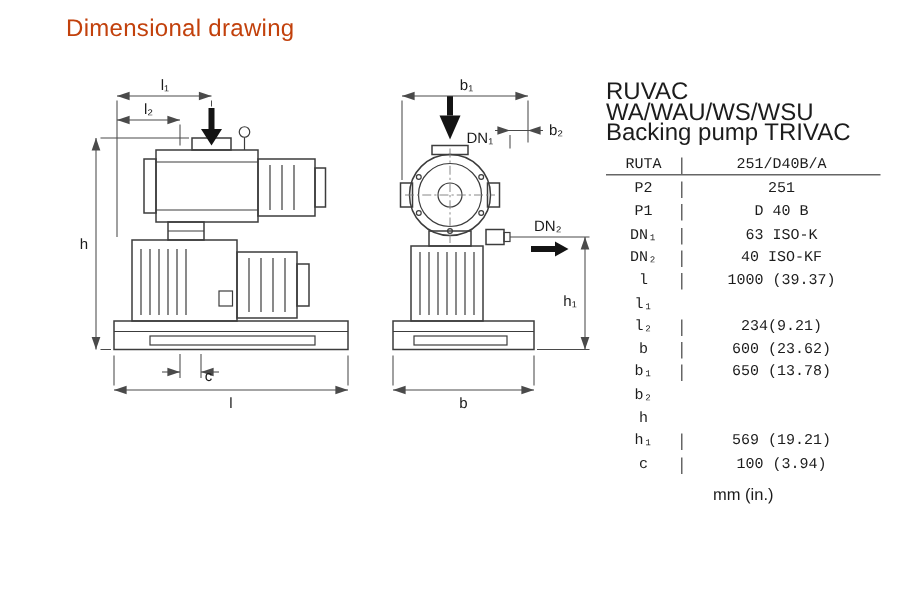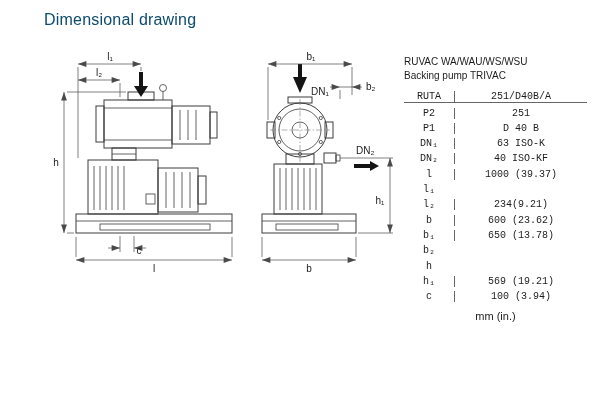--- a/index.html
+++ b/index.html
@@ -3,32 +3,32 @@
 <meta charset="utf-8">
 <style>
   html,body { margin:0; padding:0; }
   body {
     width:600px; height:400px; position:relative; overflow:hidden;
     background:#ffffff; color:#1c1c1c;
     font-family:"Liberation Sans","DejaVu Sans",sans-serif;
   }
   .title {
     position:absolute; left:44px; top:11px;
-    font-size:16px; font-weight:400; letter-spacing:.2px; color:#0c4a6e;
+    font-size:16px; font-weight:400; letter-spacing:.2px; color:#c2410c;
   }
   svg.draw { position:absolute; left:0; top:0; }
   svg text { font-family:"Liberation Sans","DejaVu Sans",sans-serif; font-size:10px; fill:#1a1a1a; }
   .ol { stroke:#3c3c3c; fill:none; stroke-width:1; }
   .thin { stroke:#3c3c3c; fill:none; stroke-width:.8; }
   .dl { stroke:#4a4a4a; fill:none; stroke-width:.7; }
   .cl { stroke:#7a7a7a; fill:none; stroke-width:.6; stroke-dasharray:6 2 1.5 2; }
   .fillb { fill:#141414; stroke:none; }
 
   .panel { position:absolute; left:404px; top:55px; width:183px; }
-  .prod { font-size:10px; line-height:13.5px; }
+  .prod { font-size:16px; line-height:13.5px; }
   .spec-table { margin-top:5px; font-size:10px; }
   .trow { display:flex; align-items:flex-end; height:15.3px;font-family:Liberation Mono, monospace; }
   .trow.thead { border-bottom:1px solid #666; }
   .tl { width:50px; display:flex; align-items:center; justify-content:center; }
   .tv { flex:1; border-left:1px solid #666; display:flex; align-items:center; justify-content:center;margin-top:35px; }
   .units { margin-top:8px; text-align:center; font-size:11px; }
 </style>
 </head>
 <body>
 

